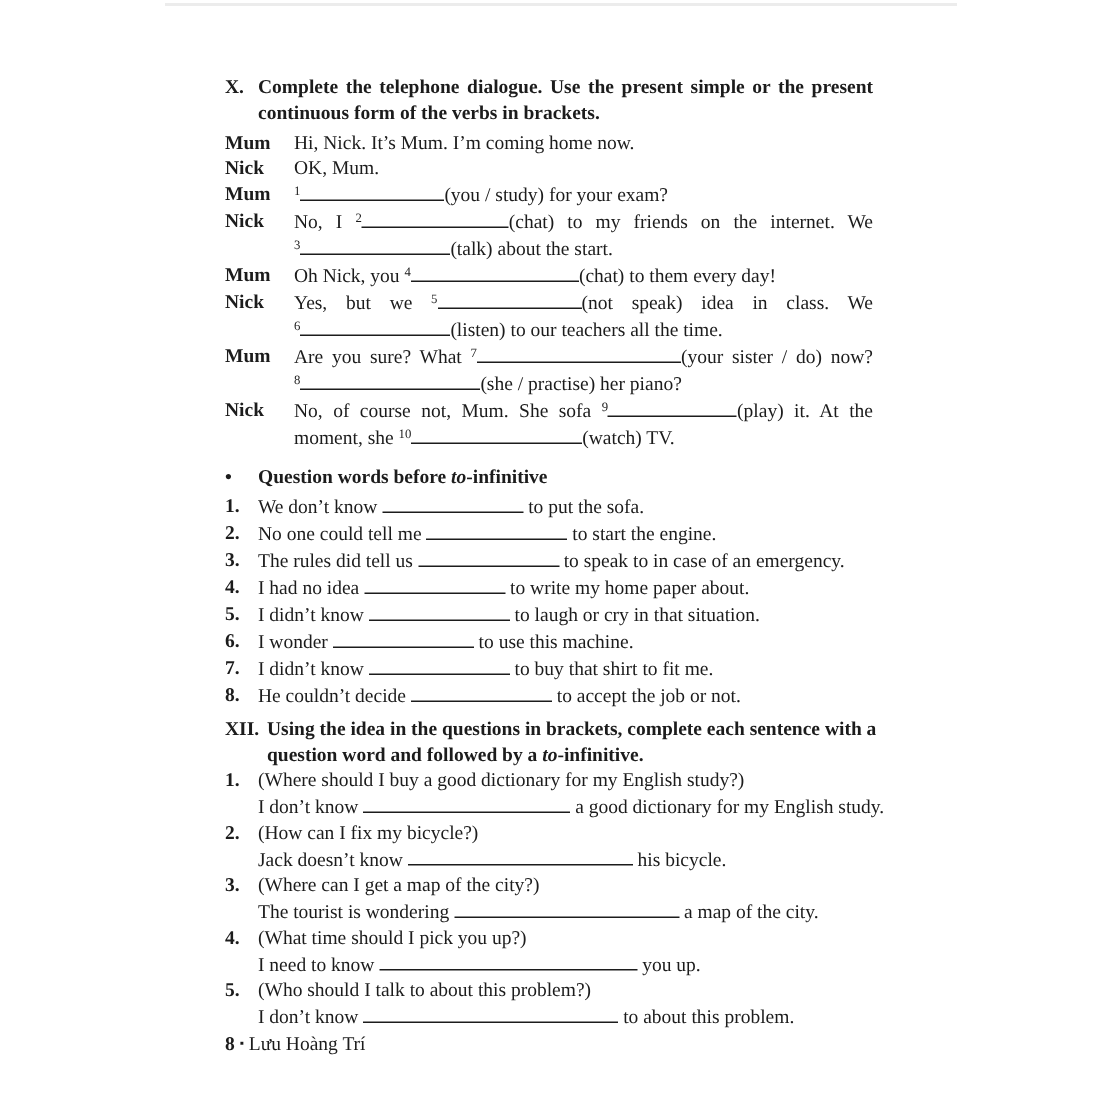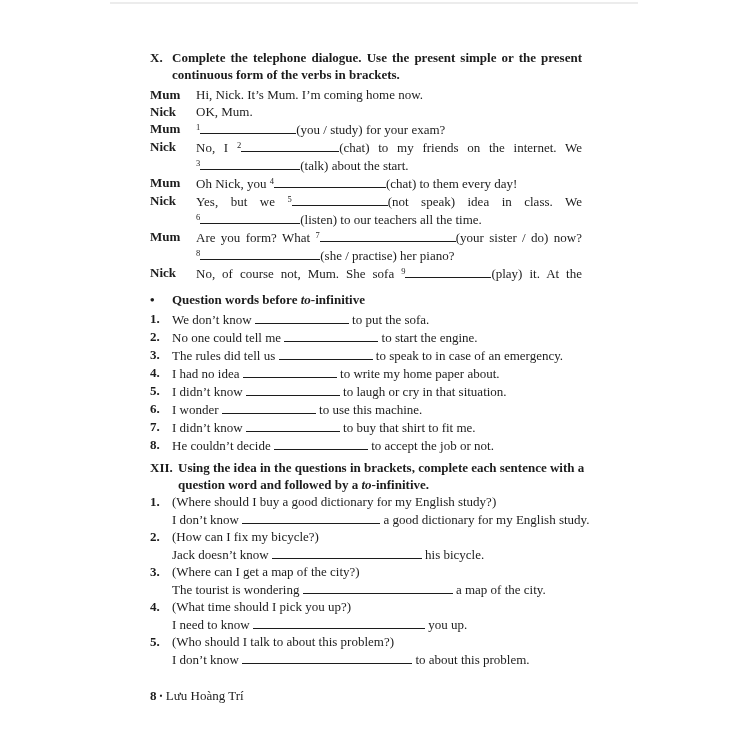--- a/index.html
+++ b/index.html
@@ -33,23 +33,24 @@
       </div>
       <div class="block" style="margin-top: 3px;">
         <div class="line" style="padding-left: 46px;"><span class="marker">Mum</span><span>Hi, Nick. It’s Mum. I’m coming home now.</span></div>
         <div class="line" style="padding-left: 46px;"><span class="marker">Nick</span><span>OK, Mum.</span></div>
         <div class="line" style="padding-left: 46px;"><span class="marker">Mum</span><span class="supnum">1</span><span class="blank" style="width: 96px;"></span><span>(you / study) for your exam?</span></div>
         <div class="line fill" style="padding-left: 46px;"><span class="marker">Nick</span><span>No, I </span><span class="supnum">2</span><span class="blank" style="width: 98px;"></span><span>(chat) to my friends on the internet. We</span></div>
         <div class="line" style="padding-left: 46px;"><span class="supnum">3</span><span class="blank" style="width: 100px;"></span><span>(talk) about the start.</span></div>
         <div class="line" style="padding-left: 46px;"><span class="marker">Mum</span><span>Oh Nick, you </span><span class="supnum">4</span><span class="blank" style="width: 112px;"></span><span>(chat) to them every day!</span></div>
         <div class="line fill" style="padding-left: 46px;"><span class="marker">Nick</span><span>Yes, but we </span><span class="supnum">5</span><span class="blank" style="width: 96px;"></span><span>(not speak) idea in class. We</span></div>
         <div class="line" style="padding-left: 46px;"><span class="supnum">6</span><span class="blank" style="width: 100px;"></span><span>(listen) to our teachers all the time.</span></div>
-        <div class="line fill" style="padding-left: 46px;"><span class="marker">Mum</span><span>Are you form? What </span><span class="supnum">7</span><span class="blank" style="width: 136px;"></span><span>(your sister / do) now?</span></div>
+        <div class="line fill" style="padding-left: 46px;"><span class="marker">Mum</span><span>Are you sure? What </span><span class="supnum">7</span><span class="blank" style="width: 136px;"></span><span>(your sister / do) now?</span></div>
         <div class="line" style="padding-left: 46px;"><span class="supnum">8</span><span class="blank" style="width: 120px;"></span><span>(she / practise) her piano?</span></div>
         <div class="line fill" style="padding-left: 46px;"><span class="marker">Nick</span><span>No, of course not, Mum. She sofa </span><span class="supnum">9</span><span class="blank" style="width: 86px;"></span><span>(play) it. At the</span></div>
+        <div class="line" style="padding-left: 46px;"><span>moment, she </span><span class="supnum">10</span><span class="blank" style="width: 114px;"></span><span>(watch) TV.</span></div>
       </div>
       <div class="block" style="margin-top: 9px;">
         <div class="line" style="padding-left: 22px;"><span class="marker">•</span><span class="bold">Question words before </span><span class="bital">to</span><span class="bold">-infinitive</span></div>
       </div>
       <div class="block" style="margin-top: 2px;">
         <div class="line" style="padding-left: 22px;"><span class="marker">1.</span><span>We don’t know </span><span class="blank" style="width: 94px;"></span><span> to put the sofa.</span></div>
         <div class="line" style="padding-left: 22px;"><span class="marker">2.</span><span>No one could tell me </span><span class="blank" style="width: 94px;"></span><span> to start the engine.</span></div>
         <div class="line" style="padding-left: 22px;"><span class="marker">3.</span><span>The rules did tell us </span><span class="blank" style="width: 94px;"></span><span> to speak to in case of an emergency.</span></div>
         <div class="line" style="padding-left: 22px;"><span class="marker">4.</span><span>I had no idea </span><span class="blank" style="width: 94px;"></span><span> to write my home paper about.</span></div>
         <div class="line" style="padding-left: 22px;"><span class="marker">5.</span><span>I didn’t know </span><span class="blank" style="width: 94px;"></span><span> to laugh or cry in that situation.</span></div>

